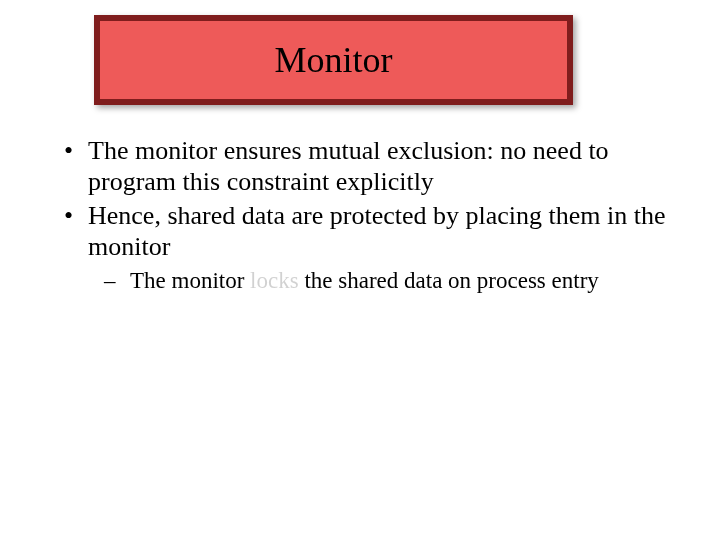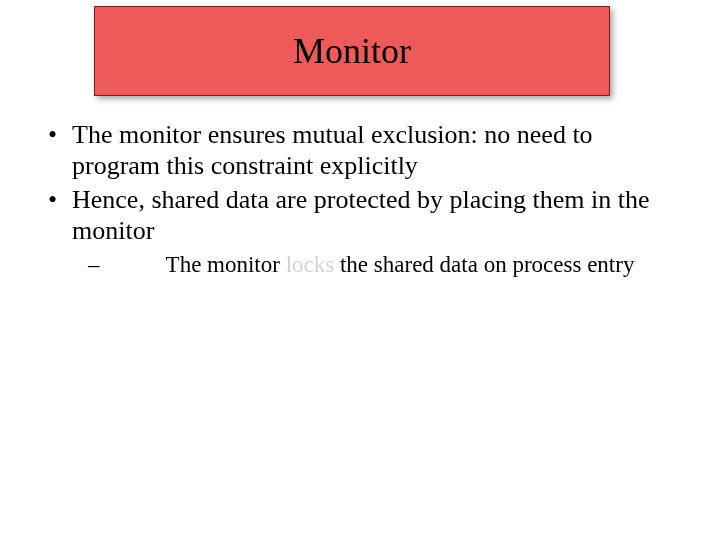--- a/index.html
+++ b/index.html
@@ -12,44 +12,44 @@
     color: #000;
   }
   .slide {
     width: 720px;
     height: 540px;
     position: relative;
     box-sizing: border-box;
   }
   .title-box {
     position: absolute;
-    top: 6px;
+    top: 15px;
     left: 94px;
-    width: 516px;
+    width: 479px;
     height: 90px;
     background: #ee5a59;
-    border: 1px solid #7f1d1d;
+    border: 6px solid #7f1d1d;
     box-shadow: 3px 3px 6px rgba(0,0,0,0.35);
     display: flex;
     align-items: center;
     justify-content: center;
     box-sizing: border-box;
   }
   .title-box span {
     font-size: 36px;
     color: #000;
   }
   .body {
     position: absolute;
     top: 120px;
     left: 44px;
     right: 34px;
   }
   ul.level1 {
-    margin: 0;
+    margin: 16px;
     padding: 0;
     list-style: none;
     font-size: 26px;
     line-height: 1.18;
   }
   ul.level1 > li {
     position: relative;
     padding-left: 28px;
     margin-bottom: 4px;
   }
@@ -62,21 +62,20 @@
   }
   ul.level2 {
     margin: 4px 0 6px 0;
     padding: 0;
     list-style: none;
     font-size: 23px;
   }
   ul.level2 > li {
     position: relative;
     padding-left: 42px;
-    text-align: center;
   }
   ul.level2 > li::before {
     content: "–";
     position: absolute;
     left: 16px;
     top: 0;
   }
   .faded {
     color: rgba(0,0,0,0.18);
   }

